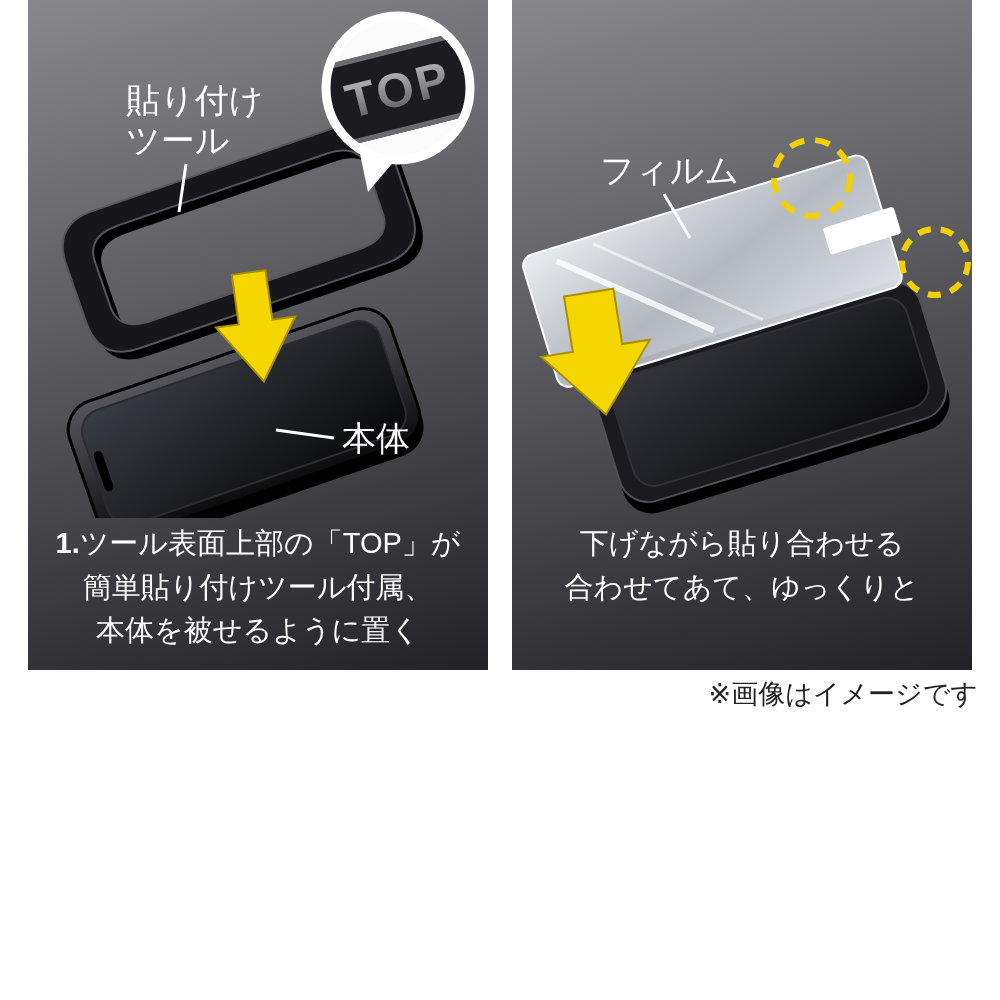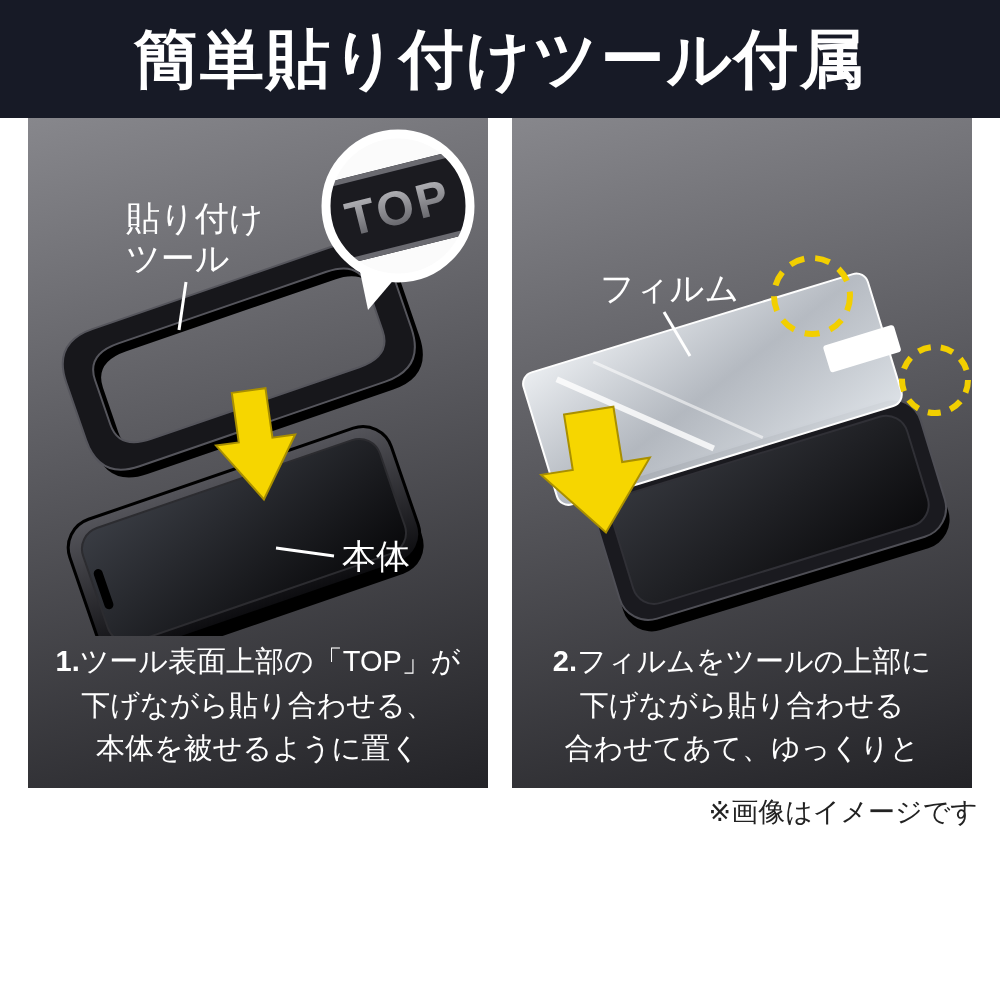--- a/index.html
+++ b/index.html
@@ -39,23 +39,20 @@
   .footnote {
     height:47px; display:flex; align-items:center; justify-content:flex-end;
     padding-right:22px; font-size:27px; color:#222222;
   }
 </style>
 </head>
 <body>
 
 <div class="page">
 
-  <header class="hero">
-    <h1>簡単貼り付けツール付属</h1>
-  </header>
 
 
   <div class="panels">
 
     <section class="panel">
       <svg class="illus" viewBox="0 0 460 518">
         <defs>
           <linearGradient id="phoneG1" x1="0" y1="0" x2="0" y2="1">
             <stop offset="0" stop-color="#55555b"></stop>
               <stop offset="1" stop-color="#0c0c0f"></stop>
@@ -108,21 +105,21 @@
         </g>
 
         <g>
           <line x1="306" y1="438" x2="248" y2="430" stroke="#ffffff" stroke-width="3"></line>
           <text x="314" y="450" font-size="34" fill="#ffffff">本体</text>
         </g>
       </svg>
 
       <p class="caption">
         <span class="ln"><strong class="num">1.</strong><span>ツール表面上部の「TOP」が</span></span>
-        <span class="ln">下げながら貼り合わせる、</span>
+        <span class="ln">簡単貼り付けツール付属、</span>
         <span class="ln">本体を被せるように置く</span>
       </p>
     </section>
 
     <section class="panel">
       <svg class="illus" viewBox="0 0 460 518">
         <defs>
           <linearGradient id="screenG2" x1="0" y1="0" x2="1" y2="1">
             <stop offset="0" stop-color="#34363c"></stop>
               <stop offset="1" stop-color="#0a0a0c"></stop>
@@ -154,21 +151,20 @@
         <circle cx="300" cy="178" r="38" fill="none" stroke="#f2cf00" stroke-width="6" stroke-dasharray="15 11"></circle>
         <circle cx="423" cy="262" r="33" fill="none" stroke="#f2cf00" stroke-width="6" stroke-dasharray="13 10"></circle>
 
         <g>
           <text x="88" y="182" font-size="34" fill="#ffffff">フィルム</text>
           <line x1="152" y1="194" x2="178" y2="238" stroke="#ffffff" stroke-width="3"></line>
         </g>
       </svg>
 
       <p class="caption">
-        <span class="ln"><strong class="num">2.</strong><span>フィルムをツールの上部に</span></span>
         <span class="ln">下げながら貼り合わせる</span>
         <span class="ln">合わせてあて、ゆっくりと</span>
       </p>
     </section>
 
   </div>
 
   <div class="footnote">※画像はイメージです</div>
 
 </div>

